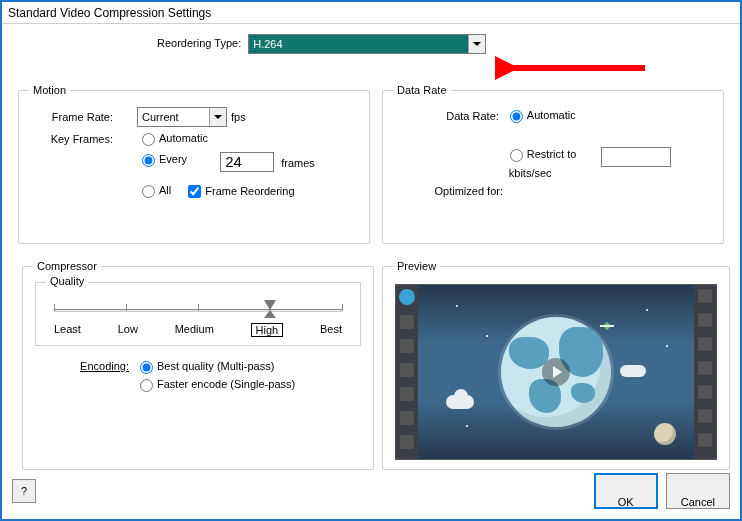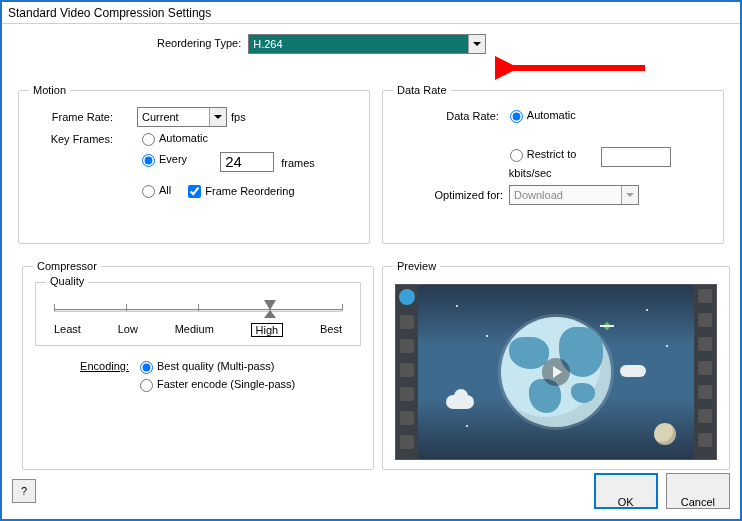--- a/index.html
+++ b/index.html
@@ -289,24 +289,20 @@
             <input type="radio" name="dr" style="">
             <span>Restrict to</span>
           </div>
           <input class="txtbox" style="width: 70px; margin-left: 12px;" value="">
           <span class="unit">kbits/sec</span>
         </div>
       </div>
 
       <div class="formrow" style="margin-top:6px">
         <span class="lbl2">Optimized for:</span>
-        <span class="combo disabled" style="width:130px">
-          <span class="txt">Download</span>
-          <span class="arrow"></span>
-        </span>
       </div>
     </fieldset>
 
     <fieldset class="group compressor">
       <legend>Compressor</legend>
 
       <div class="quality-inner">
         <span class="legend">Quality</span>
         <div class="slider-wrap">
           <div class="slider-track">

